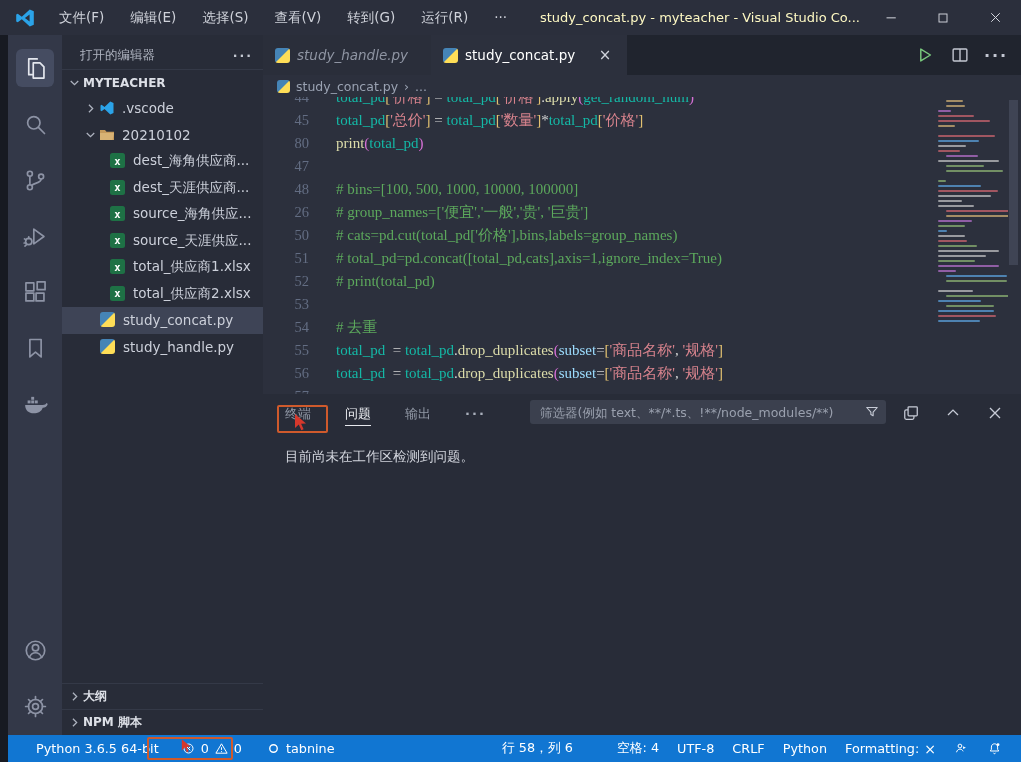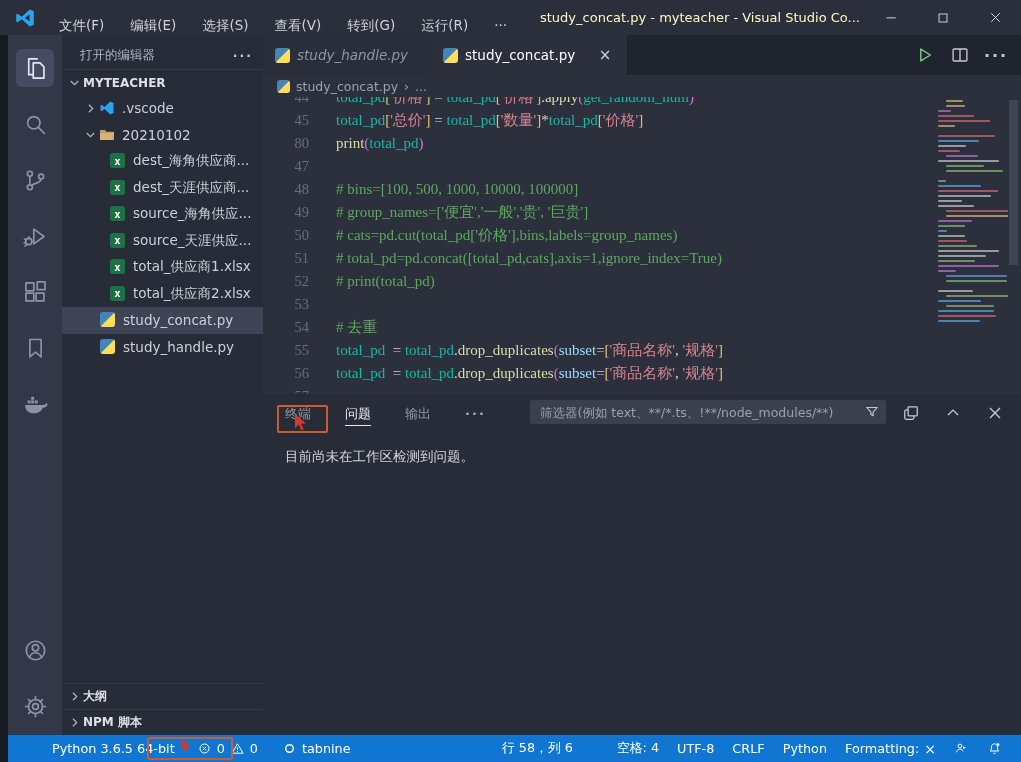--- a/index.html
+++ b/index.html
@@ -5,21 +5,21 @@
   * { box-sizing: border-box; margin: 0; padding: 0; }
   html,body { width:1021px; height:762px; overflow:hidden; background:#2c303d;
     font-family:"DejaVu Sans","Liberation Sans",sans-serif; -webkit-font-smoothing:antialiased; }
   #app { position:relative; width:1021px; height:762px; background:#2c303d; }
 
   
   .titlebar { position:absolute; left:0; top:0; width:1021px; height:35px; background:#2b2f3c;
     display:flex; align-items:center; color:#cfd2da; font-size:13.5px; }
   .vslogo { width:22px; height:22px; margin:0 10px 0 14px; flex:0 0 auto; }
   .menus { display:flex; align-items:center; }
-  .menu-item { padding:8px 13px; height:35px; line-height:35px; cursor:default; }
+  .menu-item { padding:0 13px; height:35px; line-height:35px; cursor:default; }
   .win-title { position:absolute; left:540px; top:0; height:35px; line-height:35px; color:#fef9c3; font-size:13px; }
   .win-controls { position:absolute; right:0; top:0; height:35px; display:flex; }
   .win-btn { width:52px; height:35px; display:flex; align-items:center; justify-content:center; color:#d6d9e0; }
 
   
   .left-strip { position:absolute; left:0; top:35px; width:8px; height:727px; background:#171a22; }
   .activitybar { position:absolute; left:8px; top:35px; width:54px; height:700px; background:#333848;
     display:flex; flex-direction:column; align-items:center; }
   .act-icon { width:46px; height:46px; margin-top:10px; display:flex; align-items:center; justify-content:center;
     color:#8d93a5; position:relative; }
@@ -92,21 +92,21 @@
   .pfilter .funnel { width:28px; height:24px; display:flex; align-items:center; justify-content:center; color:#c7cbd6; }
   .pfilter .funnel svg { width:18px; height:18px; }
   .panel-icons { position:absolute; right:12px; top:5px; display:flex; gap:14px; color:#c7cbd6; }
   .panel-icons .pbtn { width:28px; height:28px; display:flex; align-items:center; justify-content:center; }
   .panel-icons svg { width:20px; height:20px; }
   .panel-msg { padding:14px 0 0 22px; font-size:13.5px; color:#d2d5dd; }
 
   
   .statusbar { position:absolute; left:0; top:735px; width:1021px; height:27px; background:#1176d2; color:#fff;
     display:flex; align-items:center; font-size:12.8px; }
-  .sb-left { display:flex; align-items:center; height:27px; padding-left:20px;margin-left:16px; }
+  .sb-left { display:flex; align-items:center; height:27px; padding-left:20px; }
   .sb-item { display:flex; align-items:center; gap:5px; padding:0 8px; height:27px; }
   .sb-item svg { width:15px; height:15px; }
   .sb-right { margin-left:auto; display:flex; align-items:center; height:27px; padding-right:10px; }
   .sb-right .sb-item { padding:0 9px; }
   .cursor-pos { margin-right:26px; }
   .sb-strip { width:8px; height:27px; background:#171a22; flex:0 0 auto; }
 
   
   .anno-box { position:absolute; border:2px solid #cf5a2c; border-radius:2px; pointer-events:none; z-index:50; }
   .anno-cursor { position:absolute; z-index:51; pointer-events:none; }
@@ -368,21 +368,21 @@
     <span>...</span>
   </div>
 
   <div class="code-area">
     <div class="code-scroll" id="code">
         <div class="code-line"><span class="ln">44</span><span class="tk-v">total_pd</span><span class="tk-bY">[</span><span class="tk-s">'价格'</span><span class="tk-bY">]</span><span class="tk-w"> = </span><span class="tk-v">total_pd</span><span class="tk-bY">[</span><span class="tk-s">'价格'</span><span class="tk-bY">]</span><span class="tk-w">.</span><span class="tk-f">apply</span><span class="tk-bP">(</span><span class="tk-v">get_random_num</span><span class="tk-bP">)</span></div>
         <div class="code-line"><span class="ln">45</span><span class="tk-v">total_pd</span><span class="tk-bY">[</span><span class="tk-s">'总价'</span><span class="tk-bY">]</span><span class="tk-w"> = </span><span class="tk-v">total_pd</span><span class="tk-bY">[</span><span class="tk-s">'数量'</span><span class="tk-bY">]</span><span class="tk-w">*</span><span class="tk-v">total_pd</span><span class="tk-bY">[</span><span class="tk-s">'价格'</span><span class="tk-bY">]</span></div>
         <div class="code-line"><span class="ln">80</span><span class="tk-f">print</span><span class="tk-bP">(</span><span class="tk-v">total_pd</span><span class="tk-bP">)</span></div>
         <div class="code-line"><span class="ln">47</span></div>
         <div class="code-line"><span class="ln">48</span><span class="tk-c"># bins=[100, 500, 1000, 10000, 100000]</span></div>
-        <div class="code-line"><span class="ln">49</span><span class="tk-c"># group_names=['便宜','一般','贵', '巨贵']</span></div>
+        <div class="code-line"><span class="ln">26</span><span class="tk-c"># group_names=['便宜','一般','贵', '巨贵']</span></div>
         <div class="code-line"><span class="ln">50</span><span class="tk-c"># cats=pd.cut(total_pd['价格'],bins,labels=group_names)</span></div>
         <div class="code-line"><span class="ln">51</span><span class="tk-c"># total_pd=pd.concat([total_pd,cats],axis=1,ignore_index=True)</span></div>
         <div class="code-line"><span class="ln">52</span><span class="tk-c"># print(total_pd)</span></div>
         <div class="code-line"><span class="ln">53</span></div>
         <div class="code-line"><span class="ln">54</span><span class="tk-c"># 去重</span></div>
         <div class="code-line"><span class="ln">55</span><span class="tk-v">total_pd</span><span class="tk-w">  = </span><span class="tk-v">total_pd</span><span class="tk-w">.</span><span class="tk-f">drop_duplicates</span><span class="tk-bP">(</span><span class="tk-p">subset</span><span class="tk-w">=</span><span class="tk-bY">[</span><span class="tk-s">'商品名称'</span><span class="tk-w">, </span><span class="tk-s">'规格'</span><span class="tk-bY">]</span></div>
         <div class="code-line"><span class="ln">56</span><span class="tk-v">total_pd</span><span class="tk-w">  = </span><span class="tk-v">total_pd</span><span class="tk-w">.</span><span class="tk-f">drop_duplicates</span><span class="tk-bP">(</span><span class="tk-p">subset</span><span class="tk-w">=</span><span class="tk-bY">[</span><span class="tk-s">'商品名称'</span><span class="tk-w">, </span><span class="tk-s">'规格'</span><span class="tk-bY">]</span></div>
         <div class="code-line"><span class="ln">57</span></div>
       </div>
   </div>

